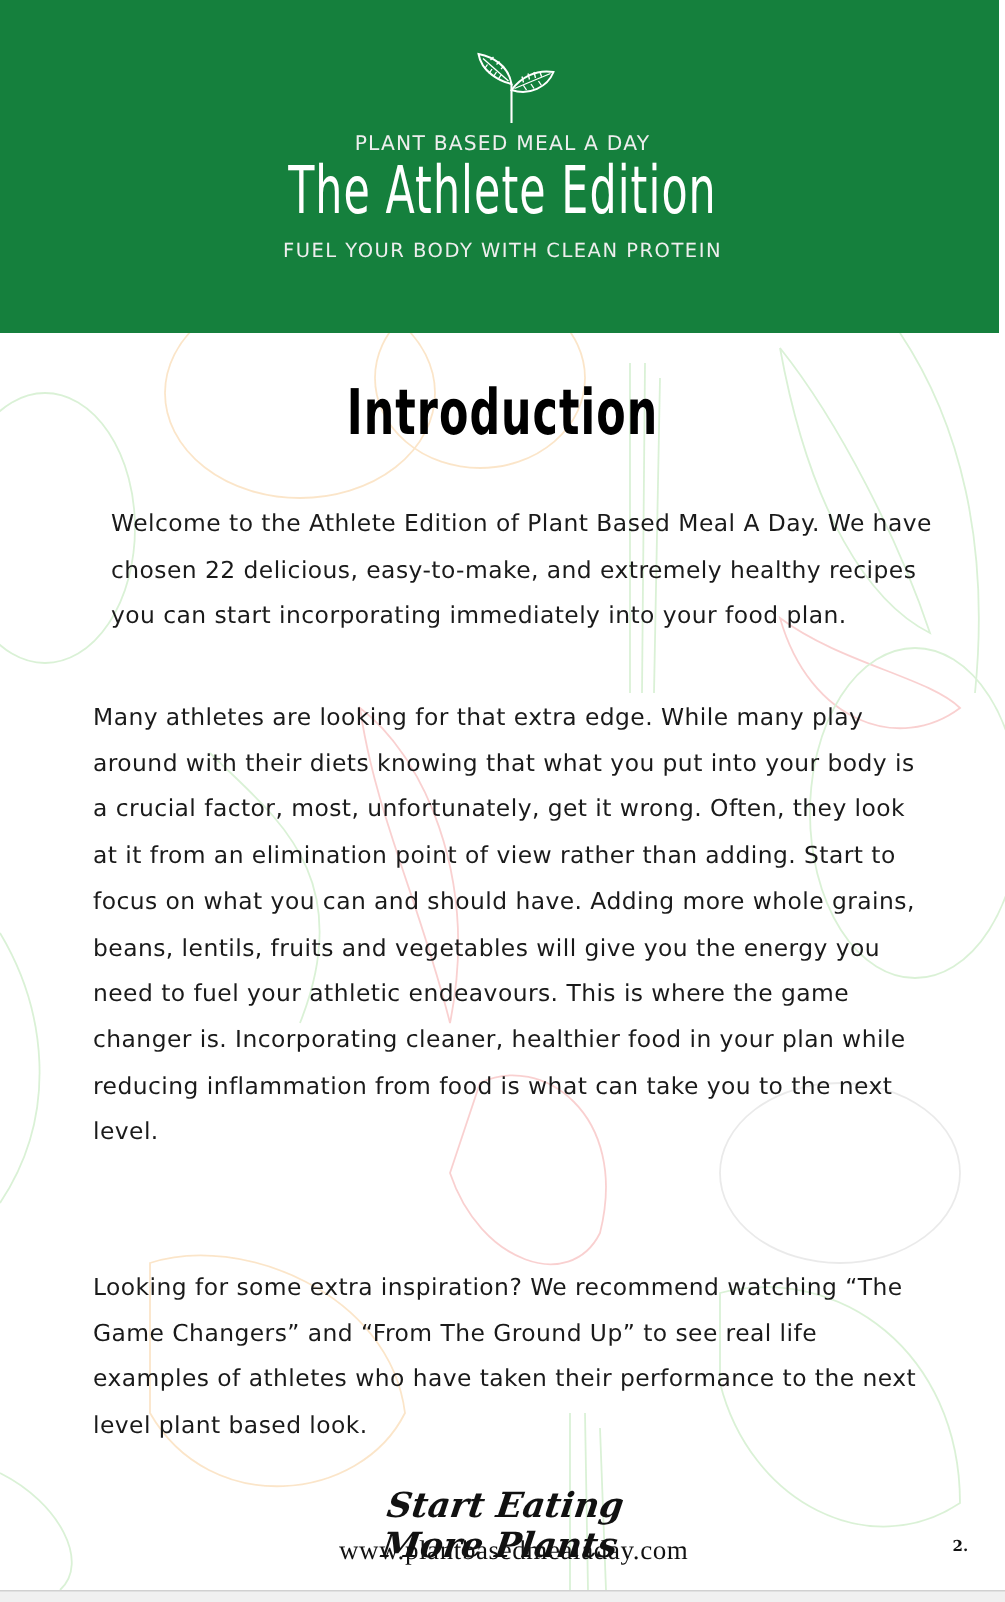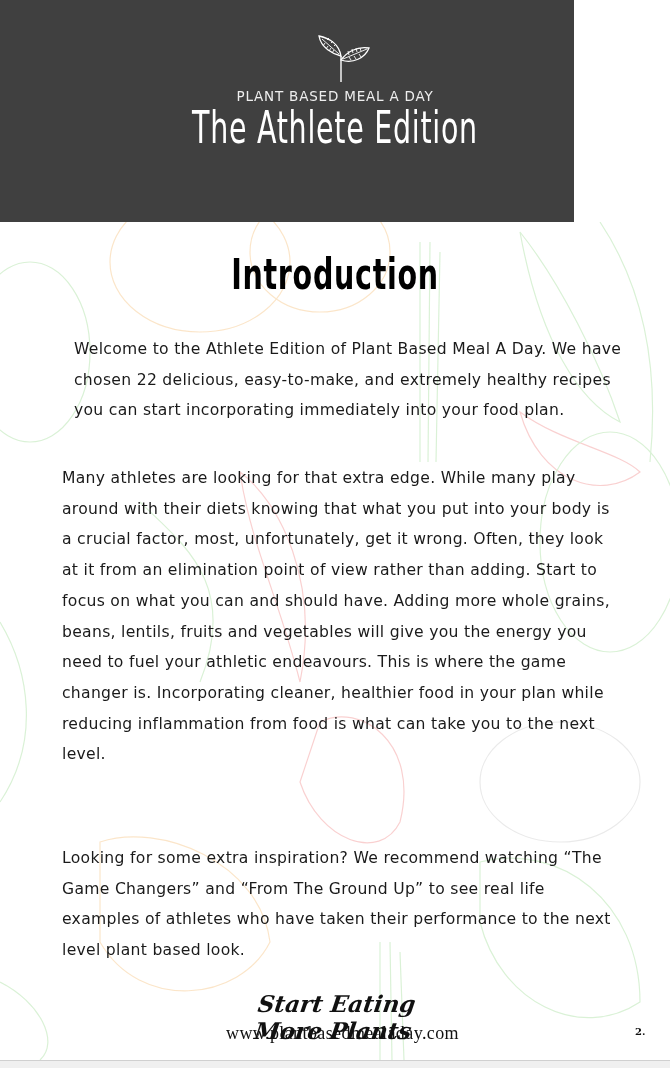--- a/index.html
+++ b/index.html
@@ -1,17 +1,17 @@
 <!DOCTYPE html>
 <html><head>
 <meta charset="utf-8">
 <style>
   html, body { margin:0; padding:0; }
   body { width:670px; height:1068px; overflow:hidden; background:#fff; position:relative; font-family:"DejaVu Sans", sans-serif; }
-  .header { position:absolute; left:0; top:0; width:574px; height:222px; background:#404040; color:#fff; text-align:center; }
+  .header { position:absolute; left:0; top:0; width:666px; height:222px; background:#15803d; color:#fff; text-align:center; }
   .leaf { position:absolute; left:313px; top:34px; width:60px; height:50px; }
   .kicker { position:absolute; top:88px; left:0; width:670px; font-family:"DejaVu Sans", sans-serif; font-size:13.5px; letter-spacing:0.8px; color:#eee; }
   .title { position:absolute; top:102px; left:0; width:670px; font-family:"DejaVu Sans Condensed","DejaVu Sans", sans-serif; font-size:44px; transform:scaleX(0.72); letter-spacing:1px; font-weight:normal; color:#fff; }
   .subtitle { position:absolute; top:160px; left:0; width:670px; font-size:13px; letter-spacing:1px; color:#eee; }
   .bg { position:absolute; left:0; top:222px; width:670px; height:838px; overflow:hidden; }
   .page-title { position:absolute; top:250px; left:0; width:670px; text-align:center; font-family:"DejaVu Sans", sans-serif; font-weight:bold; font-size:42px; transform:scaleX(0.68); color:#000; letter-spacing:1px; }
   .body { position:absolute; left:62px; width:556px; font-family:"DejaVu Sans", sans-serif; font-size:15.6px; line-height:30.7px; color:#1a1a1a; letter-spacing:0.3px; }
   .p1 { top:322px; }
   .p2 { top:463px; }
   .p3 { top:843px; }
@@ -26,20 +26,21 @@
 <div class="header">
   <svg class="leaf" viewBox="0 0 60 50">
     <path d="M28 48 L28 22" stroke="#fff" stroke-width="1.4" fill="none"></path>
     <path d="M28 22 C20 20 8 14 6 2 C16 4 26 10 28 22 Z" stroke="#fff" stroke-width="1.3" fill="none"></path>
     <path d="M9 5 L26 20 M12 9 L10 12 M15 12 L13 15 M18 14 L16 17 M21 16 L19 19 M14 6 L16 4 M18 9 L20 7 M21 12 L23 10" stroke="#fff" stroke-width="0.9"></path>
     <path d="M28 26 C34 18 44 12 56 14 C52 24 40 30 28 26 Z" stroke="#fff" stroke-width="1.3" fill="none"></path>
     <path d="M30 25 L54 15 M36 21 L35 17 M40 19 L39 15 M44 18 L43 14 M48 17 L47 14 M36 23 L38 26 M41 22 L43 25 M46 20 L48 23" stroke="#fff" stroke-width="0.9"></path>
   </svg>
   <div class="kicker">PLANT BASED MEAL A DAY</div>
   <div class="title">The Athlete Edition</div>
+  <div class="subtitle">FUEL YOUR BODY WITH CLEAN PROTEIN</div>
 </div>
 
 <svg class="bg" viewBox="0 0 670 838" preserveAspectRatio="none">
   <g fill="none" stroke-width="1.2" opacity="0.9">
     <ellipse cx="200" cy="40" rx="90" ry="70" stroke="#fbe3c4"></ellipse>
     <ellipse cx="320" cy="30" rx="70" ry="60" stroke="#fbe3c4"></ellipse>
     <path d="M520 10 C560 60 600 140 620 200 C580 180 540 120 520 10 Z" stroke="#d6f0d2"></path>
     <path d="M600 0 C640 60 660 140 650 240" stroke="#d6f0d2"></path>
     <path d="M420 20 L420 240 M430 20 L428 240 M440 30 L436 240" stroke="#d6f0d2"></path>
     <ellipse cx="30" cy="130" rx="60" ry="90" stroke="#d6f0d2"></ellipse>

